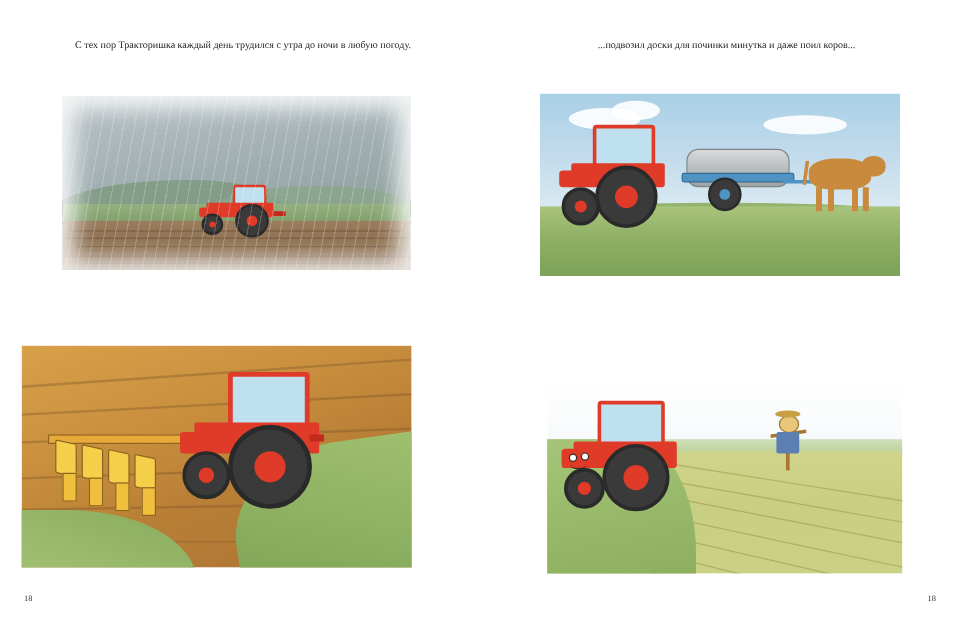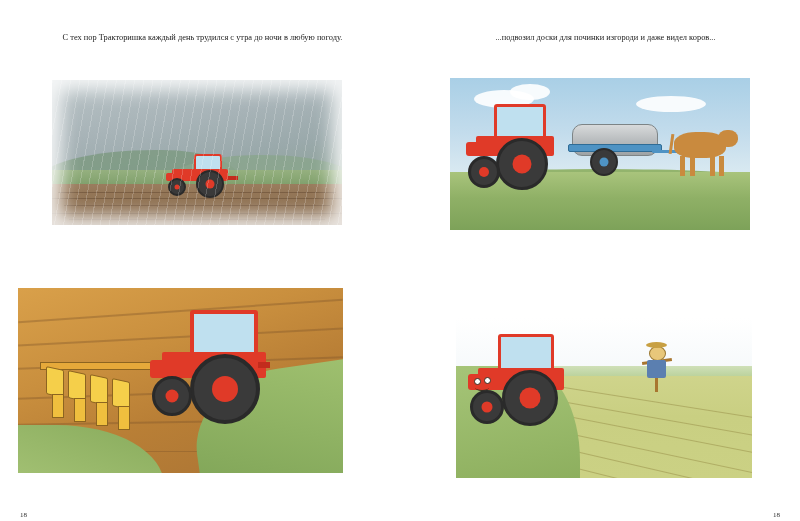--- a/index.html
+++ b/index.html
@@ -33,21 +33,21 @@
     font-family: "Liberation Serif", serif;
     font-size: 8.4px;
     line-height: 1.45;
     color: #1a1a1a;
     text-align: left;
   }
   .caption.center { text-align: center; }
 
   .folio {
     position: absolute;
-    bottom: 2px;
+    bottom: 18px;
     font-family: "Liberation Serif", serif;
     font-size: 7px;
     color: #2b2b2b;
   }
   .folio-left { left: 20px; }
   .folio-right { right: 20px; }
 
   .illus {
     position: absolute;
     overflow: hidden;
@@ -274,21 +274,21 @@
         </div>
         <div class="t-body-dark" style="left:112px; top:52px; width:12px; height:6px;"></div>
       </div>
     </div>
 
     <div class="folio folio-left">18</div>
   </div>
 
   <div class="page page-right">
 
-    <div class="caption center" style="left: 58px; top: 32px; width: 295px;">...подвозил доски для починки изгороди и даже видел коров...</div>
+    <div class="caption center" style="left: 58px; top: 32px; width: 295px;">...подвозил доски для починки минутка и даже поил коров...</div>
 
     <div class="illus il2" style="left:50px; top:78px;">
       <div class="sky"></div>
       <div class="cloud" style="left:8%; top:8%; width:60px; height:18px;"></div>
       <div class="cloud" style="left:20%; top:4%; width:40px; height:16px;"></div>
       <div class="cloud" style="left:62%; top:12%; width:70px; height:16px;"></div>
       <div class="grass-edge"></div>
       <div class="grass"></div>
 
       <div class="tractor" style="left:14px; top:26px; width:110px; height:82px;">

